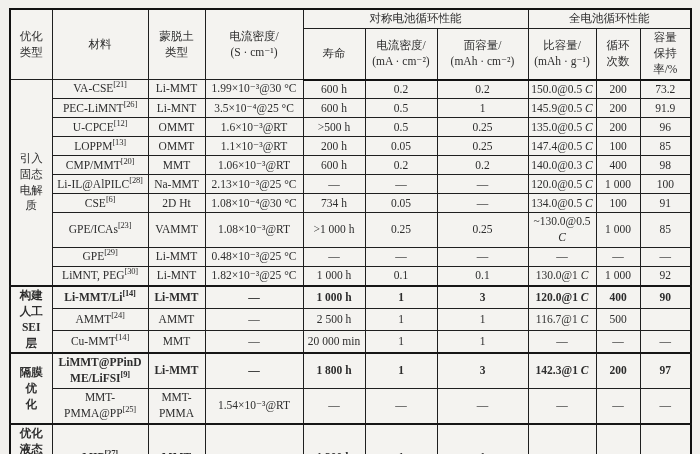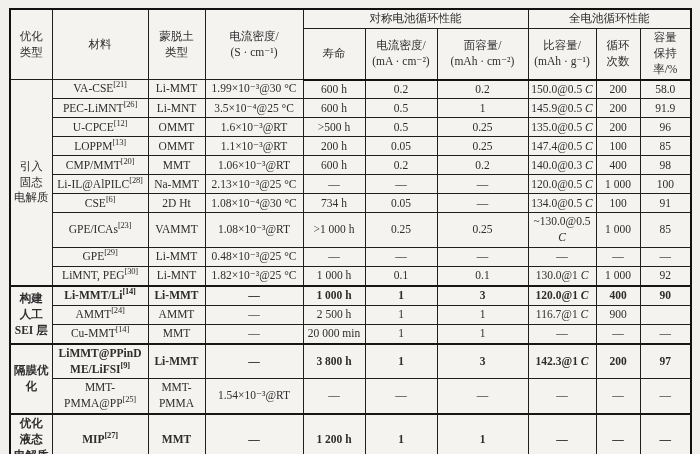--- a/index.html
+++ b/index.html
@@ -27,21 +27,21 @@
     padding:1px 2px;
     line-height:1.38;
     font-weight:normal;
     overflow:hidden;
   }
   thead tr.grp th{height:16px;margin-top:24px;}
   thead tr.sub th{height:42px;}
   thead tr:last-child th{border-bottom:2px solid #111;}
   tbody tr{height:19px;}
   tbody tr.gsep td{border-top:2px solid #161616;font-weight:bold;}
-  td.gcell{padding:1px 1px;}
+  td.gcell{padding:1px 7px;}
   sup{font-size:8.5px;line-height:0;vertical-align:super;letter-spacing:-0.2px;text-align:center;}
   i{font-style:italic;}
 </style>
 </head>
 <body>
 
 <div class="page">
   <table>
     <colgroup>
       <col style="width:42px">
@@ -87,21 +87,21 @@
 固态
 电解质</td>
           <td>VA-CSE<sup>[21]</sup></td>
           <td>Li-MMT</td>
           <td>1.99×10⁻³@30 °C</td>
           <td>600 h</td>
           <td>0.2</td>
           <td>0.2</td>
           <td>150.0@0.5 <i>C</i></td>
           <td>200</td>
-          <td>58.0</td>
+          <td>73.2</td>
         </tr>
         <tr>
           <td>PEC-LiMNT<sup>[26]</sup></td>
           <td>Li-MNT</td>
           <td>3.5×10⁻⁴@25 °C</td>
           <td>600 h</td>
           <td>0.5</td>
           <td>1</td>
           <td>145.9@0.5 <i>C</i></td>
           <td>200</td>
@@ -210,42 +210,42 @@
           <td>90</td>
         </tr>
         <tr>
           <td>AMMT<sup>[24]</sup></td>
           <td>AMMT</td>
           <td>—</td>
           <td>2 500 h</td>
           <td>1</td>
           <td>1</td>
           <td>116.7@1 <i>C</i></td>
-          <td>900</td>
+          <td>500</td>
           <td></td>
         </tr>
         <tr>
           <td>Cu-MMT<sup>[14]</sup></td>
           <td>MMT</td>
           <td>—</td>
           <td>20 000 min</td>
           <td>1</td>
           <td>1</td>
           <td>—</td>
           <td>—</td>
           <td>—</td>
         </tr>
         <tr class="gsep">
           <td rowspan="2" class="gcell">隔膜优
 化</td>
           <td>LiMMT@PPinD
 ME/LiFSI<sup>[9]</sup></td>
           <td>Li-MMT</td>
           <td>—</td>
-          <td>3 800 h</td>
+          <td>1 800 h</td>
           <td>1</td>
           <td>3</td>
           <td>142.3@1 <i>C</i></td>
           <td>200</td>
           <td>97</td>
         </tr>
         <tr>
           <td>MMT-
 PMMA@PP<sup>[25]</sup></td>
           <td>MMT-

